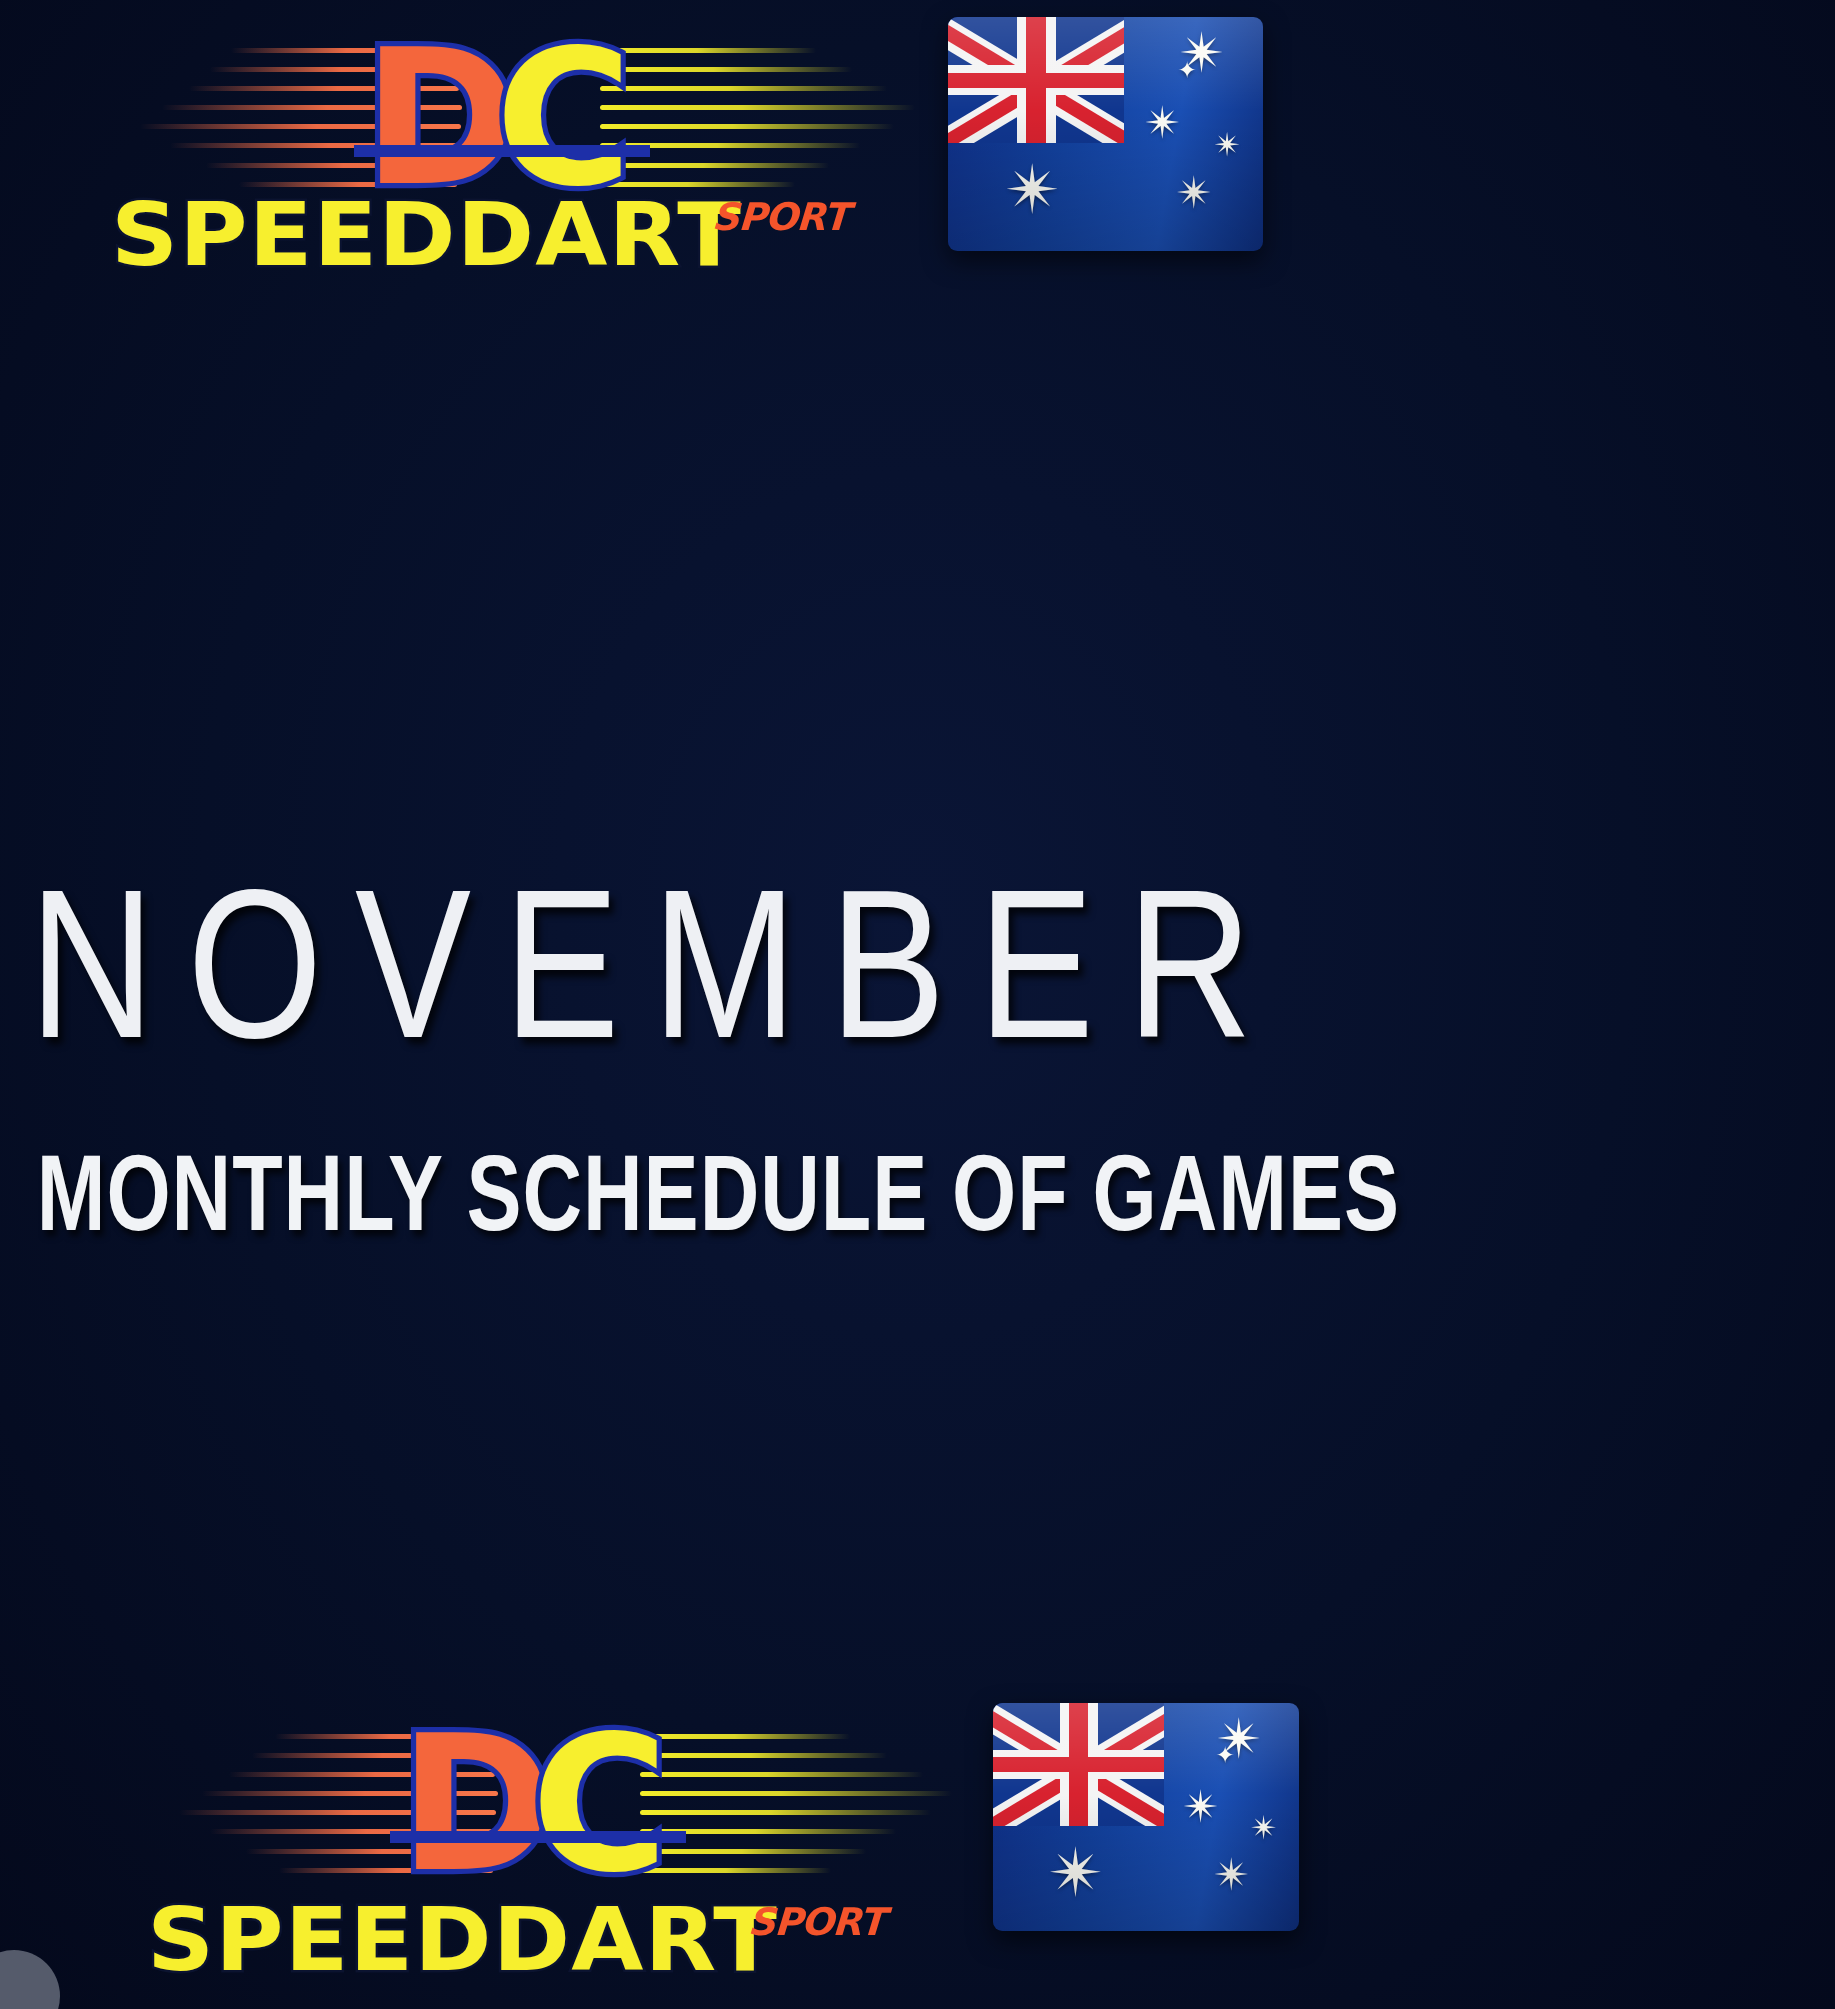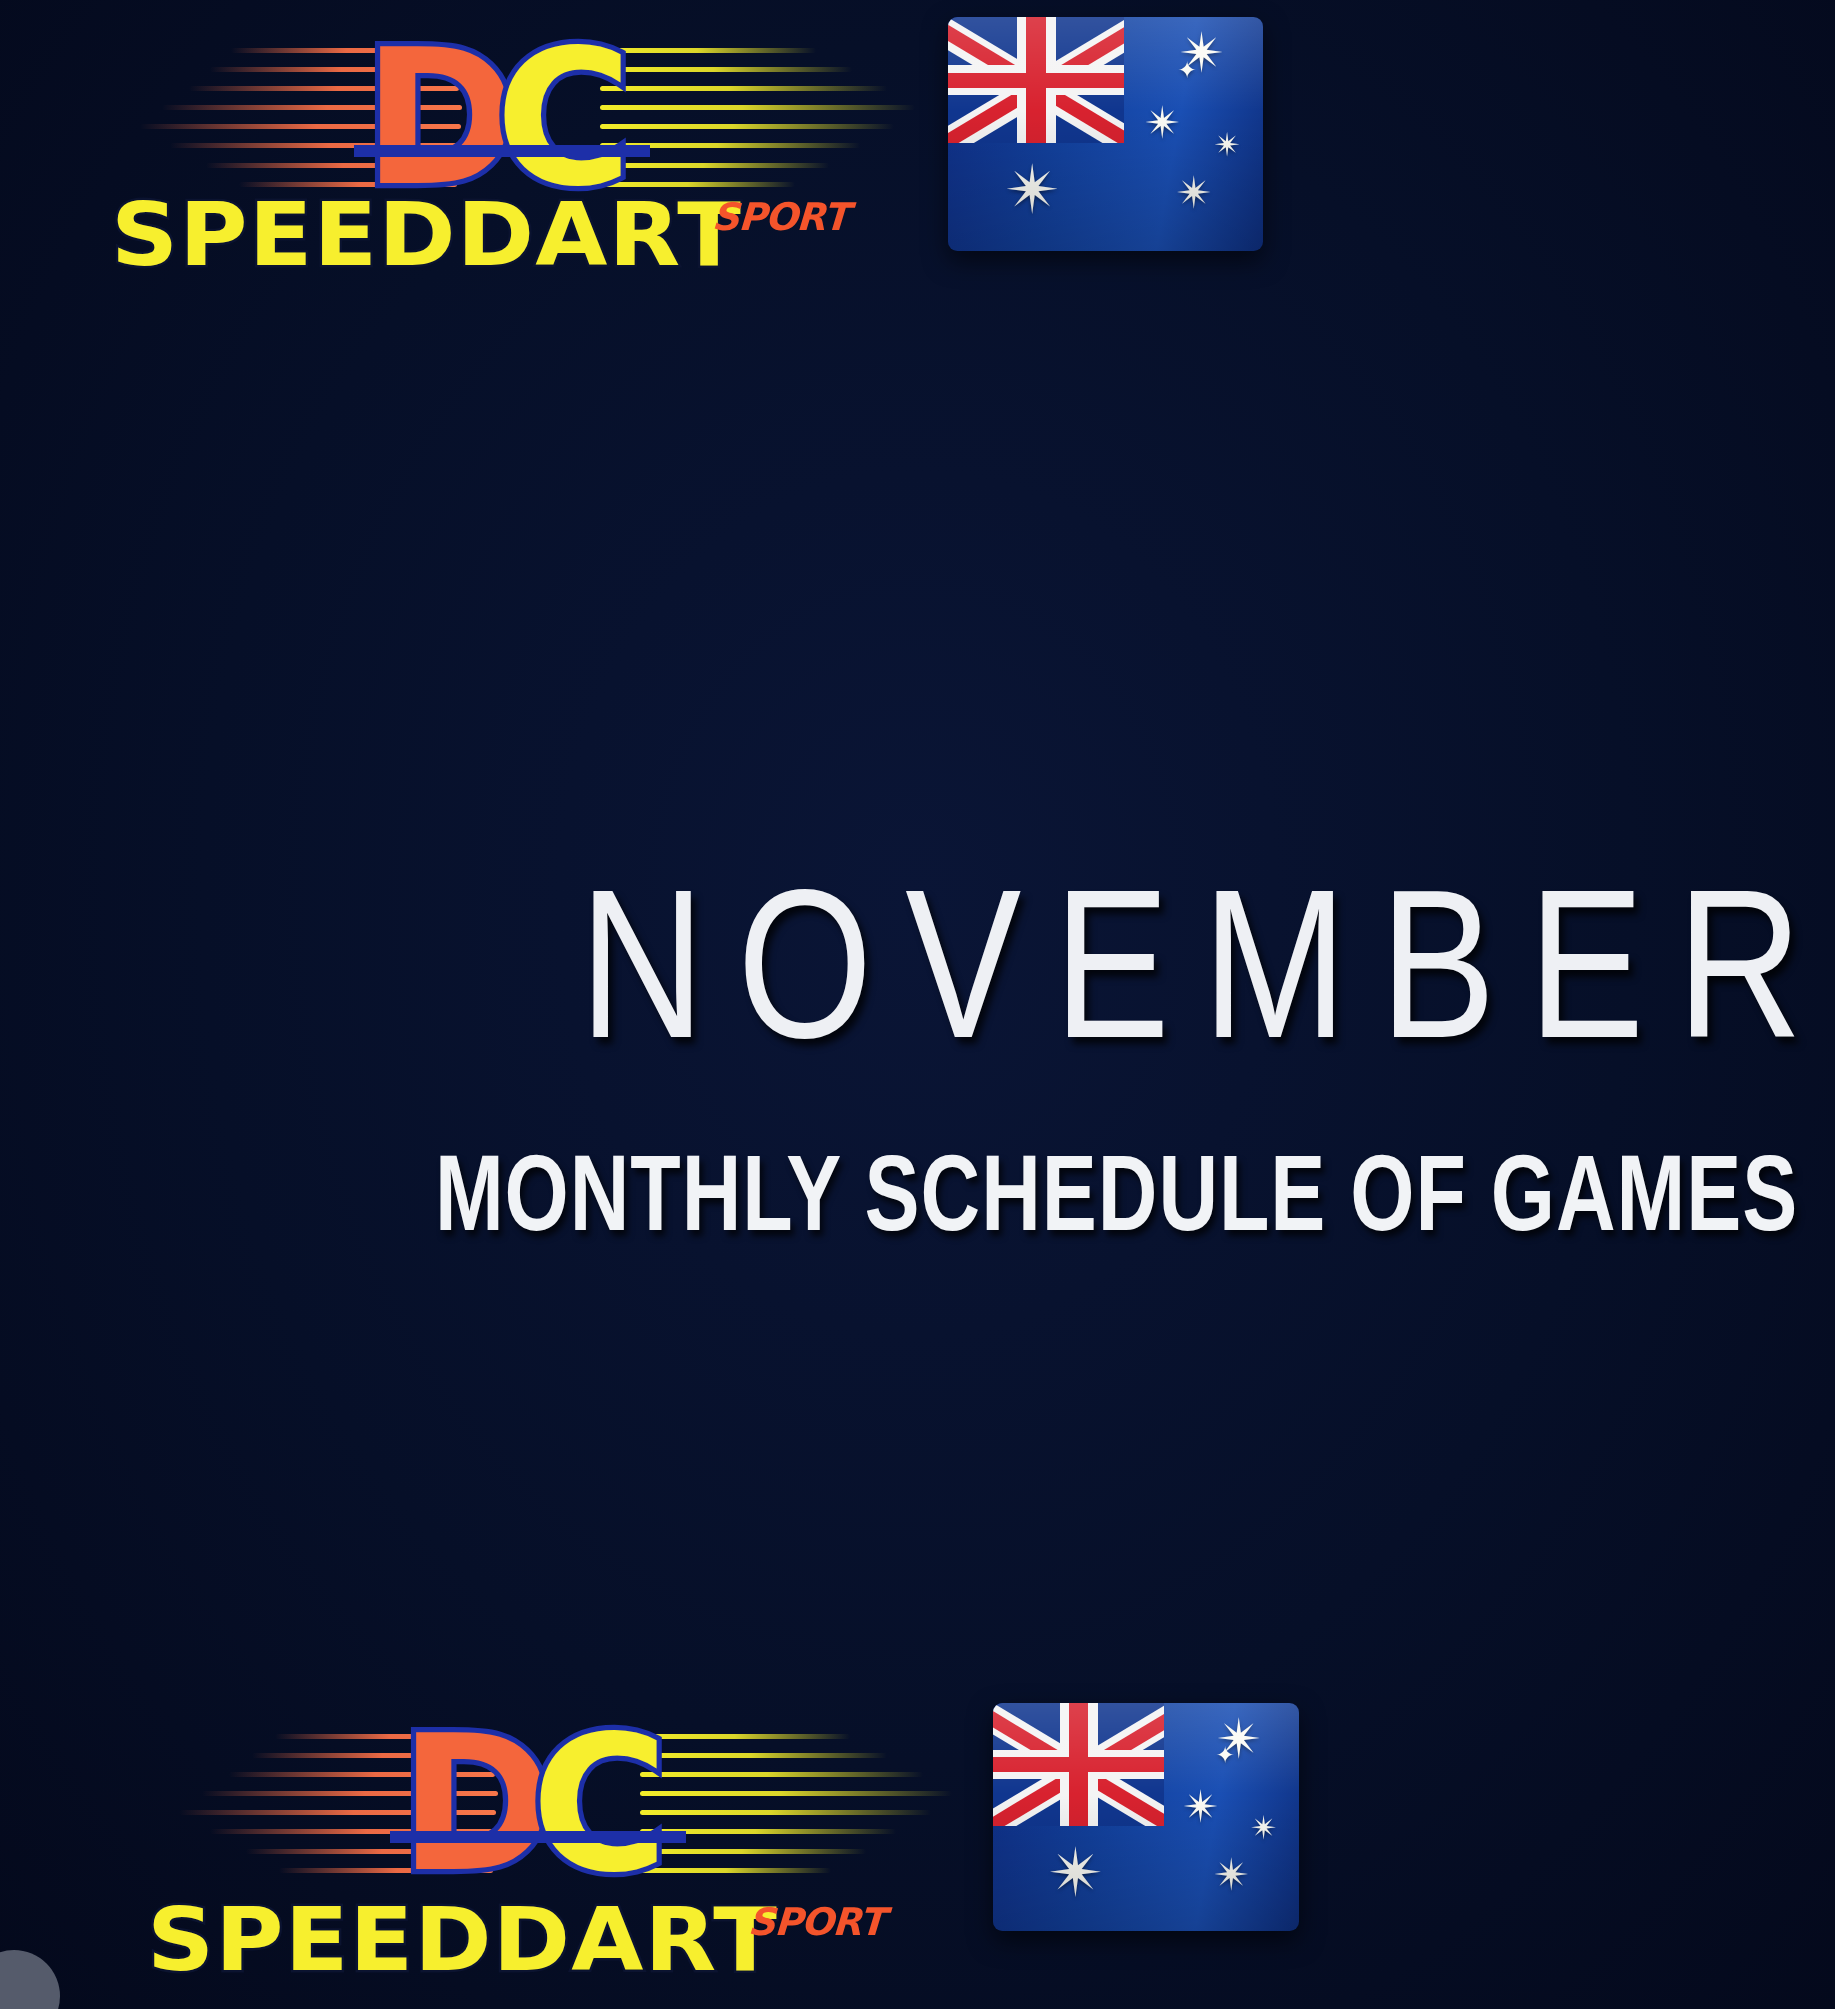--- a/index.html
+++ b/index.html
@@ -176,21 +176,21 @@
     position: absolute; inset: 0;
     background: linear-gradient(180deg, rgba(255,255,255,.14) 0%, rgba(255,255,255,0) 40%, rgba(0,0,0,.18) 100%);
   }
 
   
   .headline {
     position: absolute;
     left: 0;
     right: 0;
     top: 841px;
-    text-align: right;
+    text-align: left;
   }
   .month {
     font-family: "Liberation Sans", sans-serif;
     font-weight: 400;
     font-size: 174px;
     letter-spacing: 32.5px;
     color: #eef0f4;
     text-shadow: 4.8px 5.7px 6.7px rgba(0,0,0,.75);
     transform: scaleY(1.22);
     transform-origin: center top;

